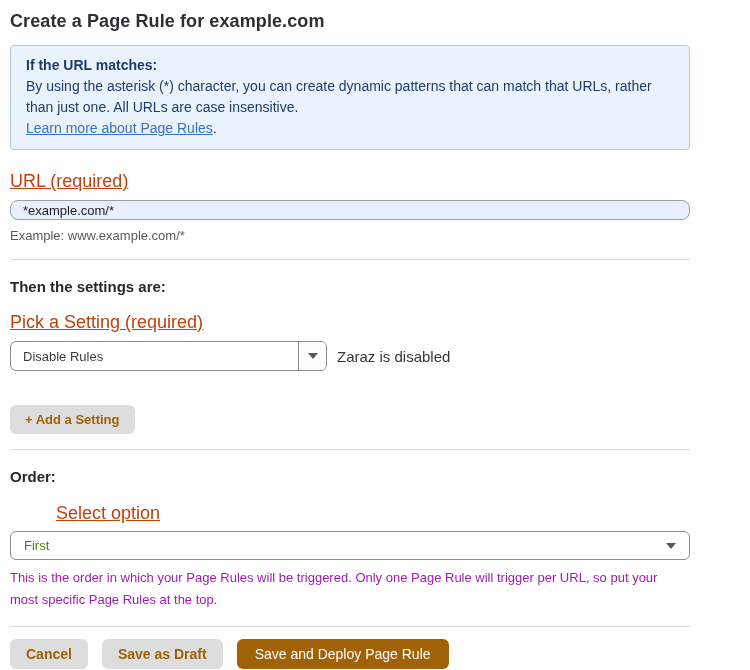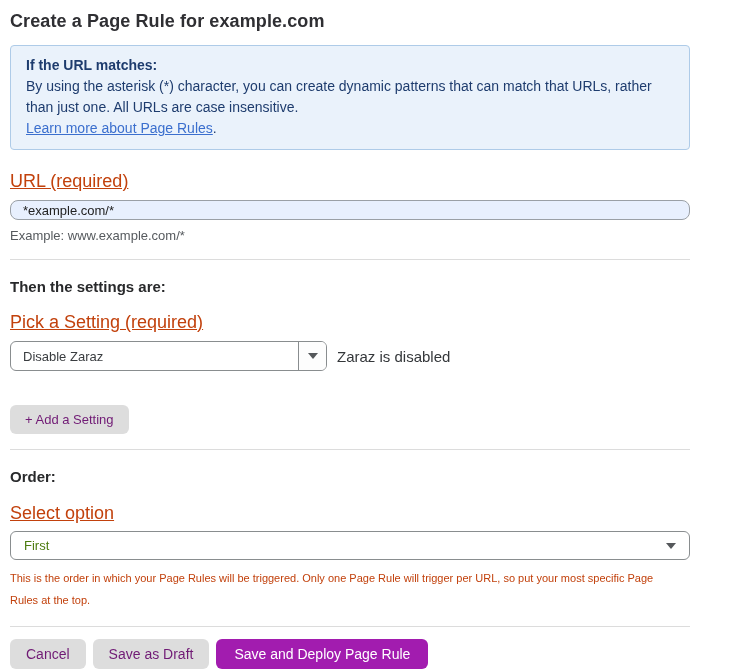--- a/index.html
+++ b/index.html
@@ -122,21 +122,22 @@
   .btn {
     display: inline-block;
     border: none;
     border-radius: 6px;
     font-family: "Liberation Sans", "DejaVu Sans", sans-serif;
     cursor: pointer;
     text-align: center;
   }
   .btn-gray {
     background: #dddddd;
-    color: #701a75;
+    color: #a16207;
+    font-weight: bold;
   }
   .add-setting-btn {
     font-size: 13px;
     padding: 7px 15px;
     margin-top: 34px;
   }
   .order-select {
     width: 680px;
     height: 29px;
     background: #ffffff;
@@ -144,38 +145,38 @@
     border-radius: 6px;
     display: flex;
     align-items: center;
     justify-content: space-between;
     padding: 0 13px;
     font-size: 13px;
     color: #4d7c0f;
     cursor: pointer;
   }
   .order-helper {
-    font-size: 11px;
-    color: #c2410c;
+    font-size: 13px;
+    color: #a21caf;
     line-height: 22px;
     margin-top: 7px;
     max-width: 672px;
   }
   .actions {
     display: flex;
     align-items: center;
-    gap: 7px;
+    gap: 14px;
   }
   .action-btn {
     font-size: 14px;
     height: 30px;
     padding: 0 16px;
   }
   .btn-primary {
-    background: #a21caf;
+    background: #a16207;
     color: #ffffff;
     padding: 0 18px;
   }
 </style>
 </head>
 <body>
 
 <div class="page">
 
   <h1 class="page-title">Create a Page Rule for example.com</h1>
@@ -190,35 +191,35 @@
   <input type="text" class="url-input" value="*example.com/*" style="">
   <div class="helper">Example: www.example.com/*</div>
 
   <hr class="divider">
 
   <h2 class="section-heading">Then the settings are:</h2>
 
   <label class="field-label" style="margin-top:17px;">Pick a Setting (required)</label>
   <div class="setting-row">
     <div class="setting-select">
-      <span class="value">Disable Zaraz</span>
+      <span class="value">Disable Rules</span>
       <span class="arrow-box">
         <span class="caret-down"></span>
       </span>
     </div>
     <span class="setting-status">Zaraz is disabled</span>
   </div>
 
   <button class="btn btn-gray add-setting-btn">+ Add a Setting</button>
 
   <hr class="divider" style="margin-top:15px;">
 
   <h2 class="section-heading">Order:</h2>
 
-  <label class="field-label" style="margin-top:18px;margin-bottom:7px;">Select option</label>
+  <label class="field-label" style="margin-top:18px;margin-bottom:7px;margin-left:46px;">Select option</label>
   <div class="order-select">
     <span>First</span>
     <span class="caret-down"></span>
   </div>
   <div class="order-helper">This is the order in which your Page Rules will be triggered. Only one Page Rule will trigger per URL, so put your most specific Page Rules at the top.</div>
 
   <hr class="divider" style="margin-top:15px;margin-bottom:12px;">
 
   <div class="actions">
     <button class="btn btn-gray action-btn">Cancel</button>

